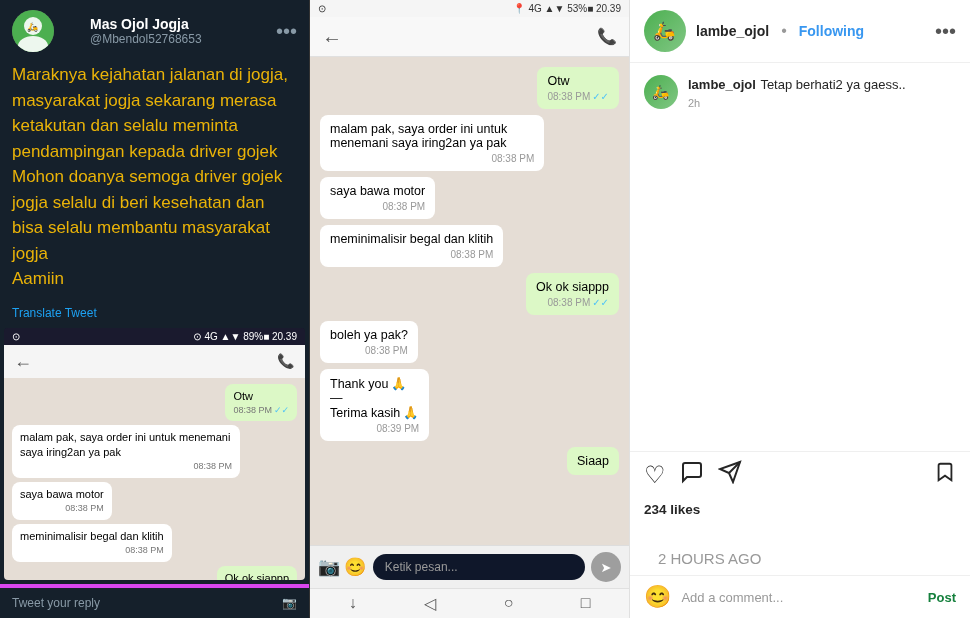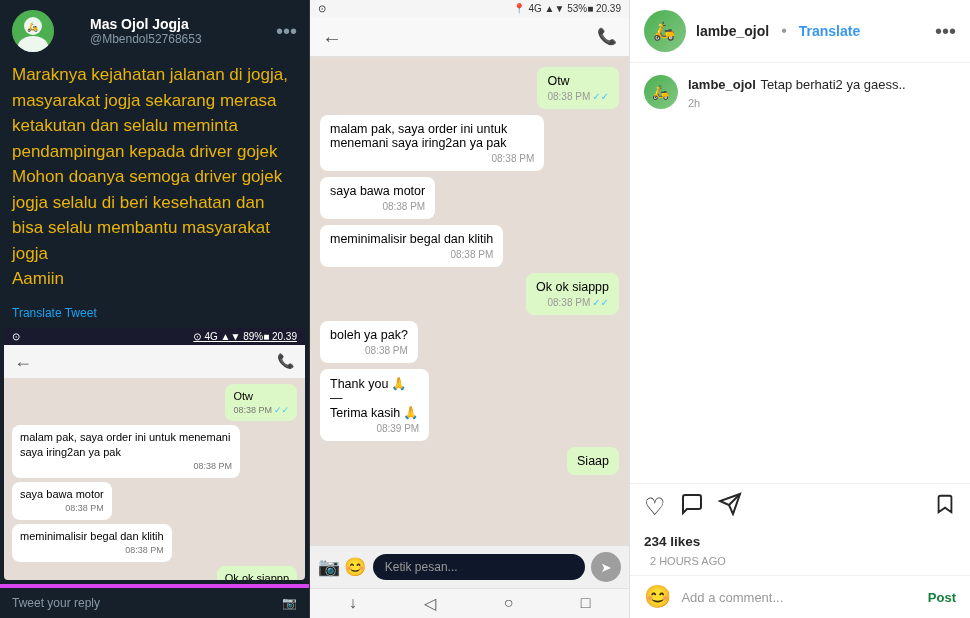--- a/index.html
+++ b/index.html
@@ -79,21 +79,21 @@
     }
     .phone-status-bar {
       background: #1a1a2e;
       display: flex;
       justify-content: space-between;
       align-items: center;
       padding: 3px 8px;
       font-size: 10px;
       color: #fff;
     }
-    .phone-status-icons { display: flex; gap: 3px; align-items: center; font-size: 10px; text-decoration: underline; }
+    .phone-status-icons { display: flex; gap: 3px; align-items: center; font-size: 10px; }
     .phone-chat-header {
       background: #f5f5f5;
       display: flex;
       align-items: center;
       justify-content: space-between;
       padding: 6px 10px;
     }
     .phone-back { color: #555; font-size: 18px; }
     .phone-call { color: #4caf50; font-size: 14px; }
     .phone-chat-body {
@@ -341,24 +341,25 @@
       cursor: pointer;
     }
 
     .ig-likes {
       padding: 4px 14px;
       font-weight: bold;
       font-size: 13.5px;
       color: #262626;
     }
     .ig-timestamp {
-      padding: 2px 20px 8px;
-      font-size: 11px;
+      padding: 2px 28px 8px;
+      font-size: 15px;
       color: #999;
       text-transform: uppercase;
+      margin-top: 27px;
     }
     .ig-add-comment {
       display: flex;
       align-items: center;
       padding: 8px 14px;
       border-top: 1px solid #efefef;
       gap: 10px;
     }
     .ig-comment-emoji { font-size: 22px; color: #555; cursor: pointer; }
     .ig-comment-input {
@@ -503,21 +504,21 @@
   </div>
 </div>
 
 <div class="instagram-panel">
   <div class="ig-header">
     <div class="ig-avatar">
       <div class="ig-avatar-inner">🛵</div>
     </div>
     <span class="ig-username">lambe_ojol</span>
     <span class="ig-dot">•</span>
-    <span class="ig-following-btn">Translate</span>
+    <span class="ig-following-btn">Following</span>
     <span class="ig-more">•••</span>
   </div>
 
   <div class="ig-comment-section">
     <div class="ig-comment-avatar">🛵</div>
     <div class="ig-comment-body">
       <span class="ig-comment-user">lambe_ojol</span>
       <span class="ig-comment-text">Tetap berhati2 ya gaess..</span>
       <div class="ig-comment-time">2h</div>
     </div>

